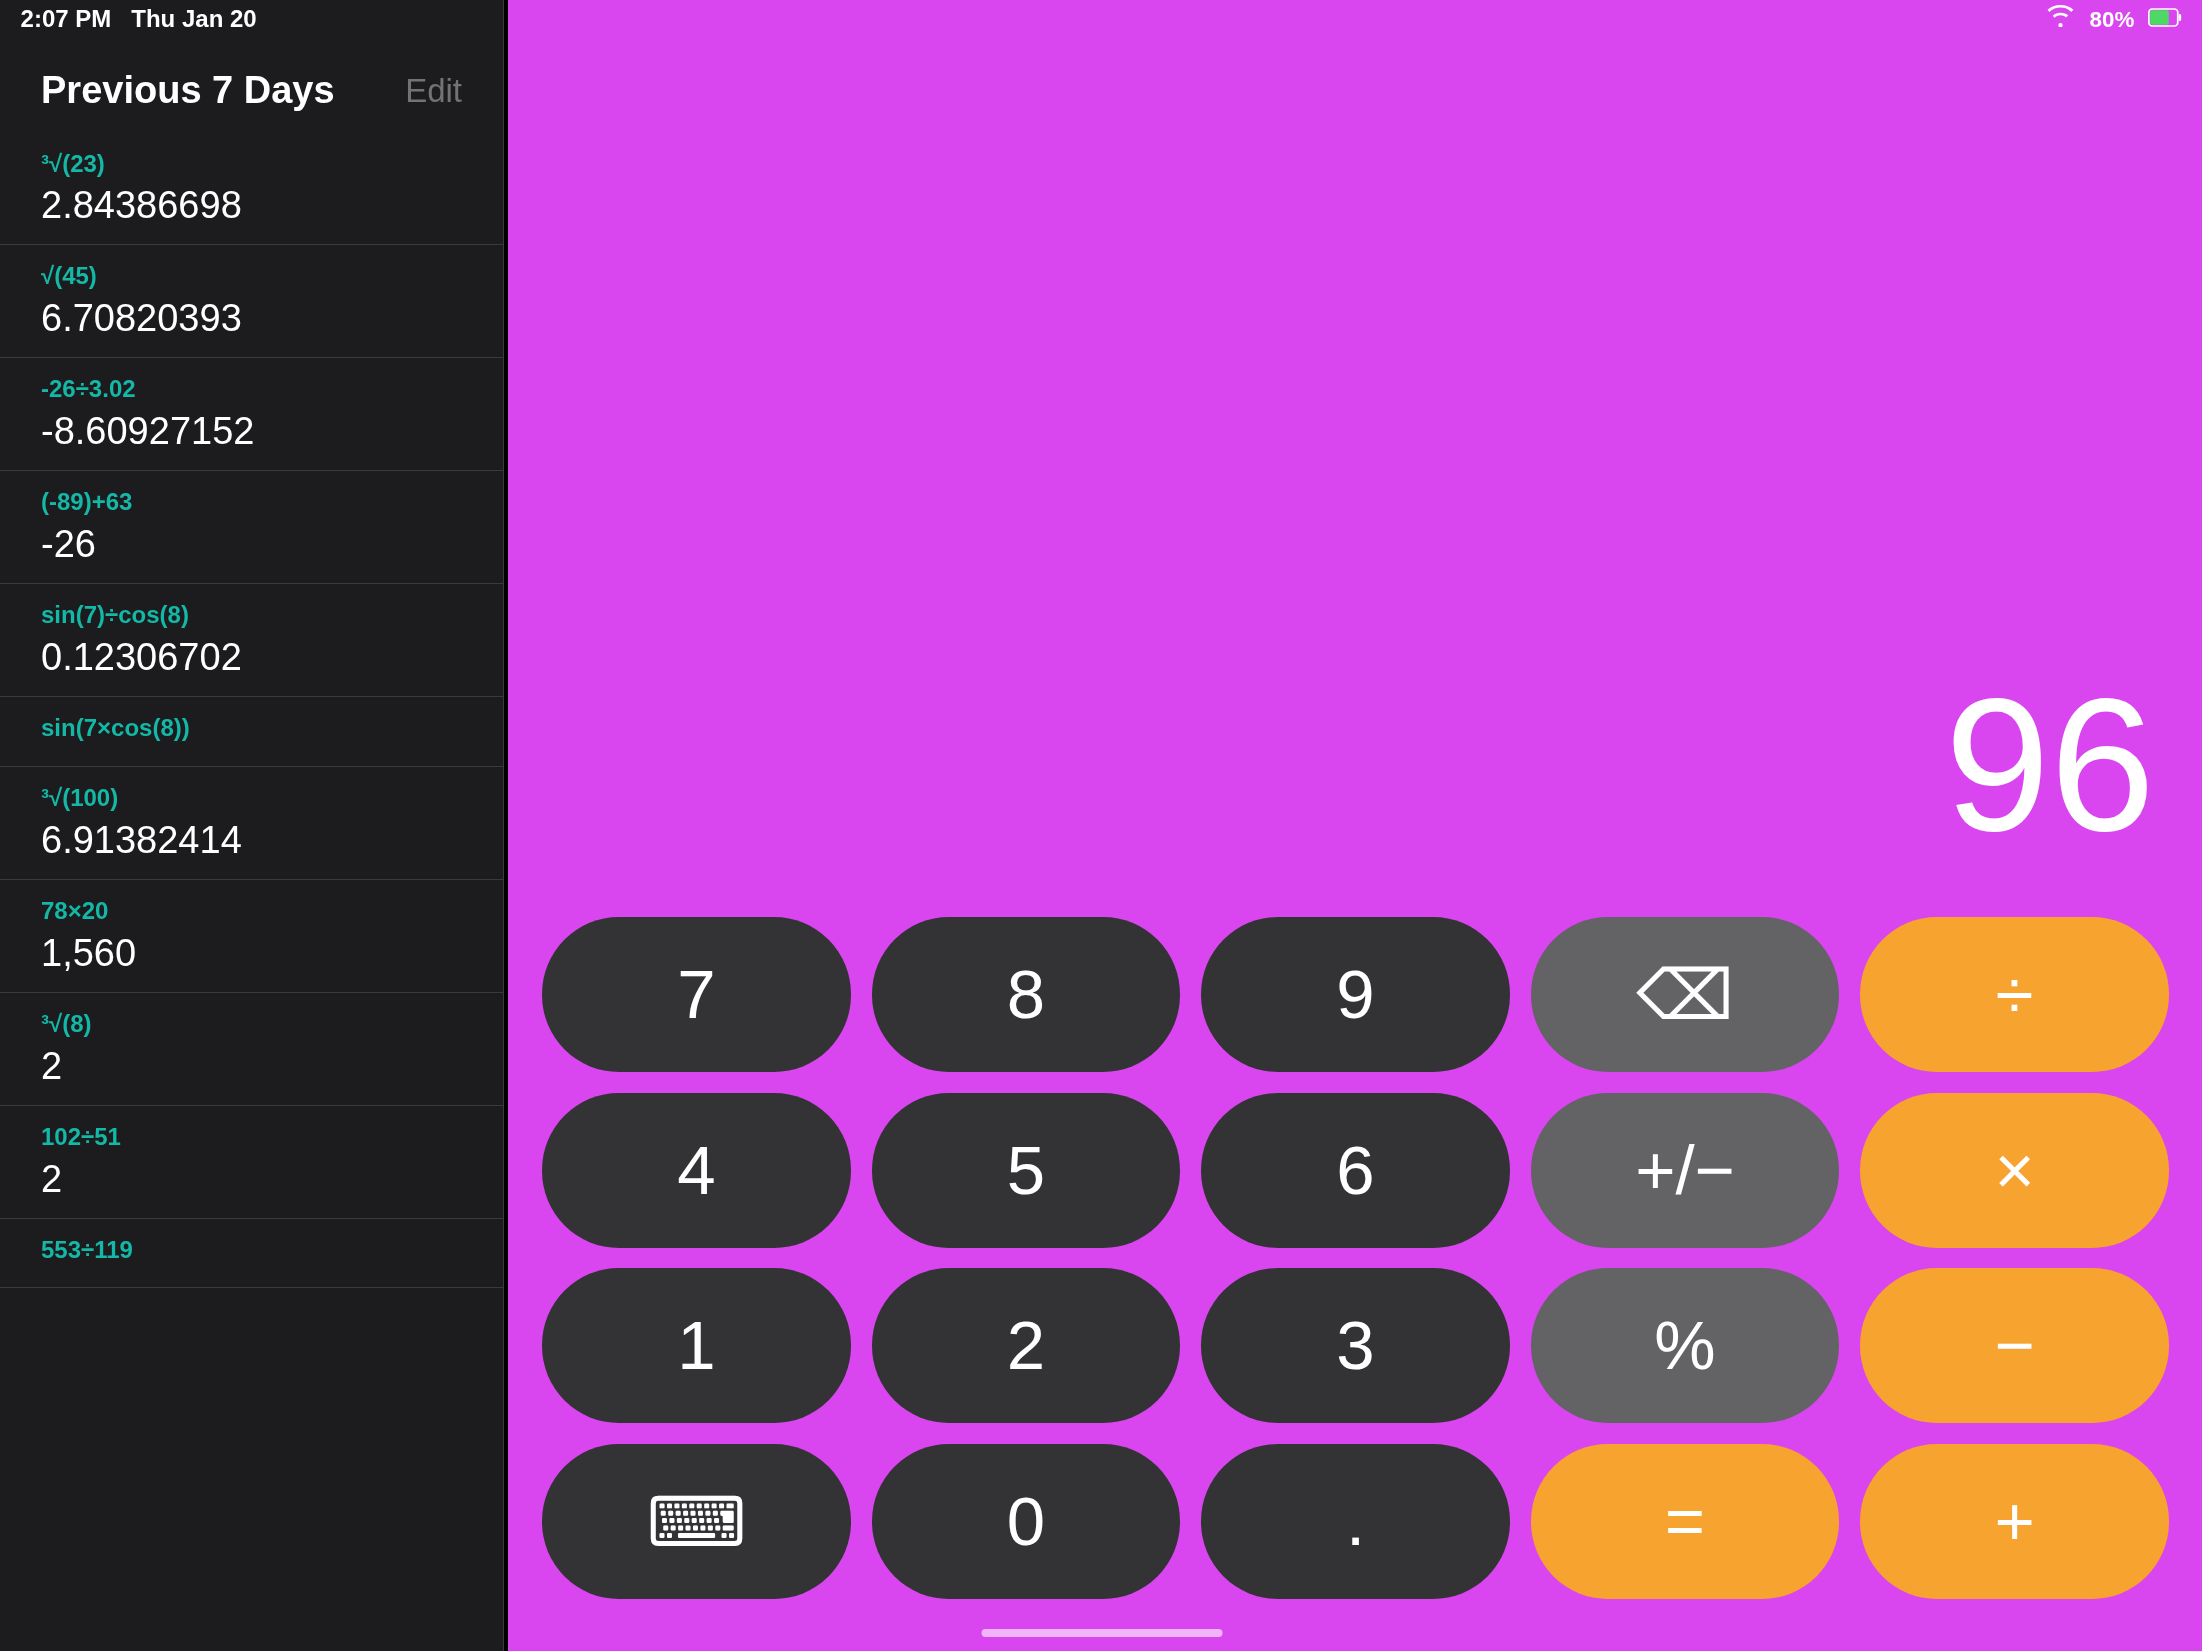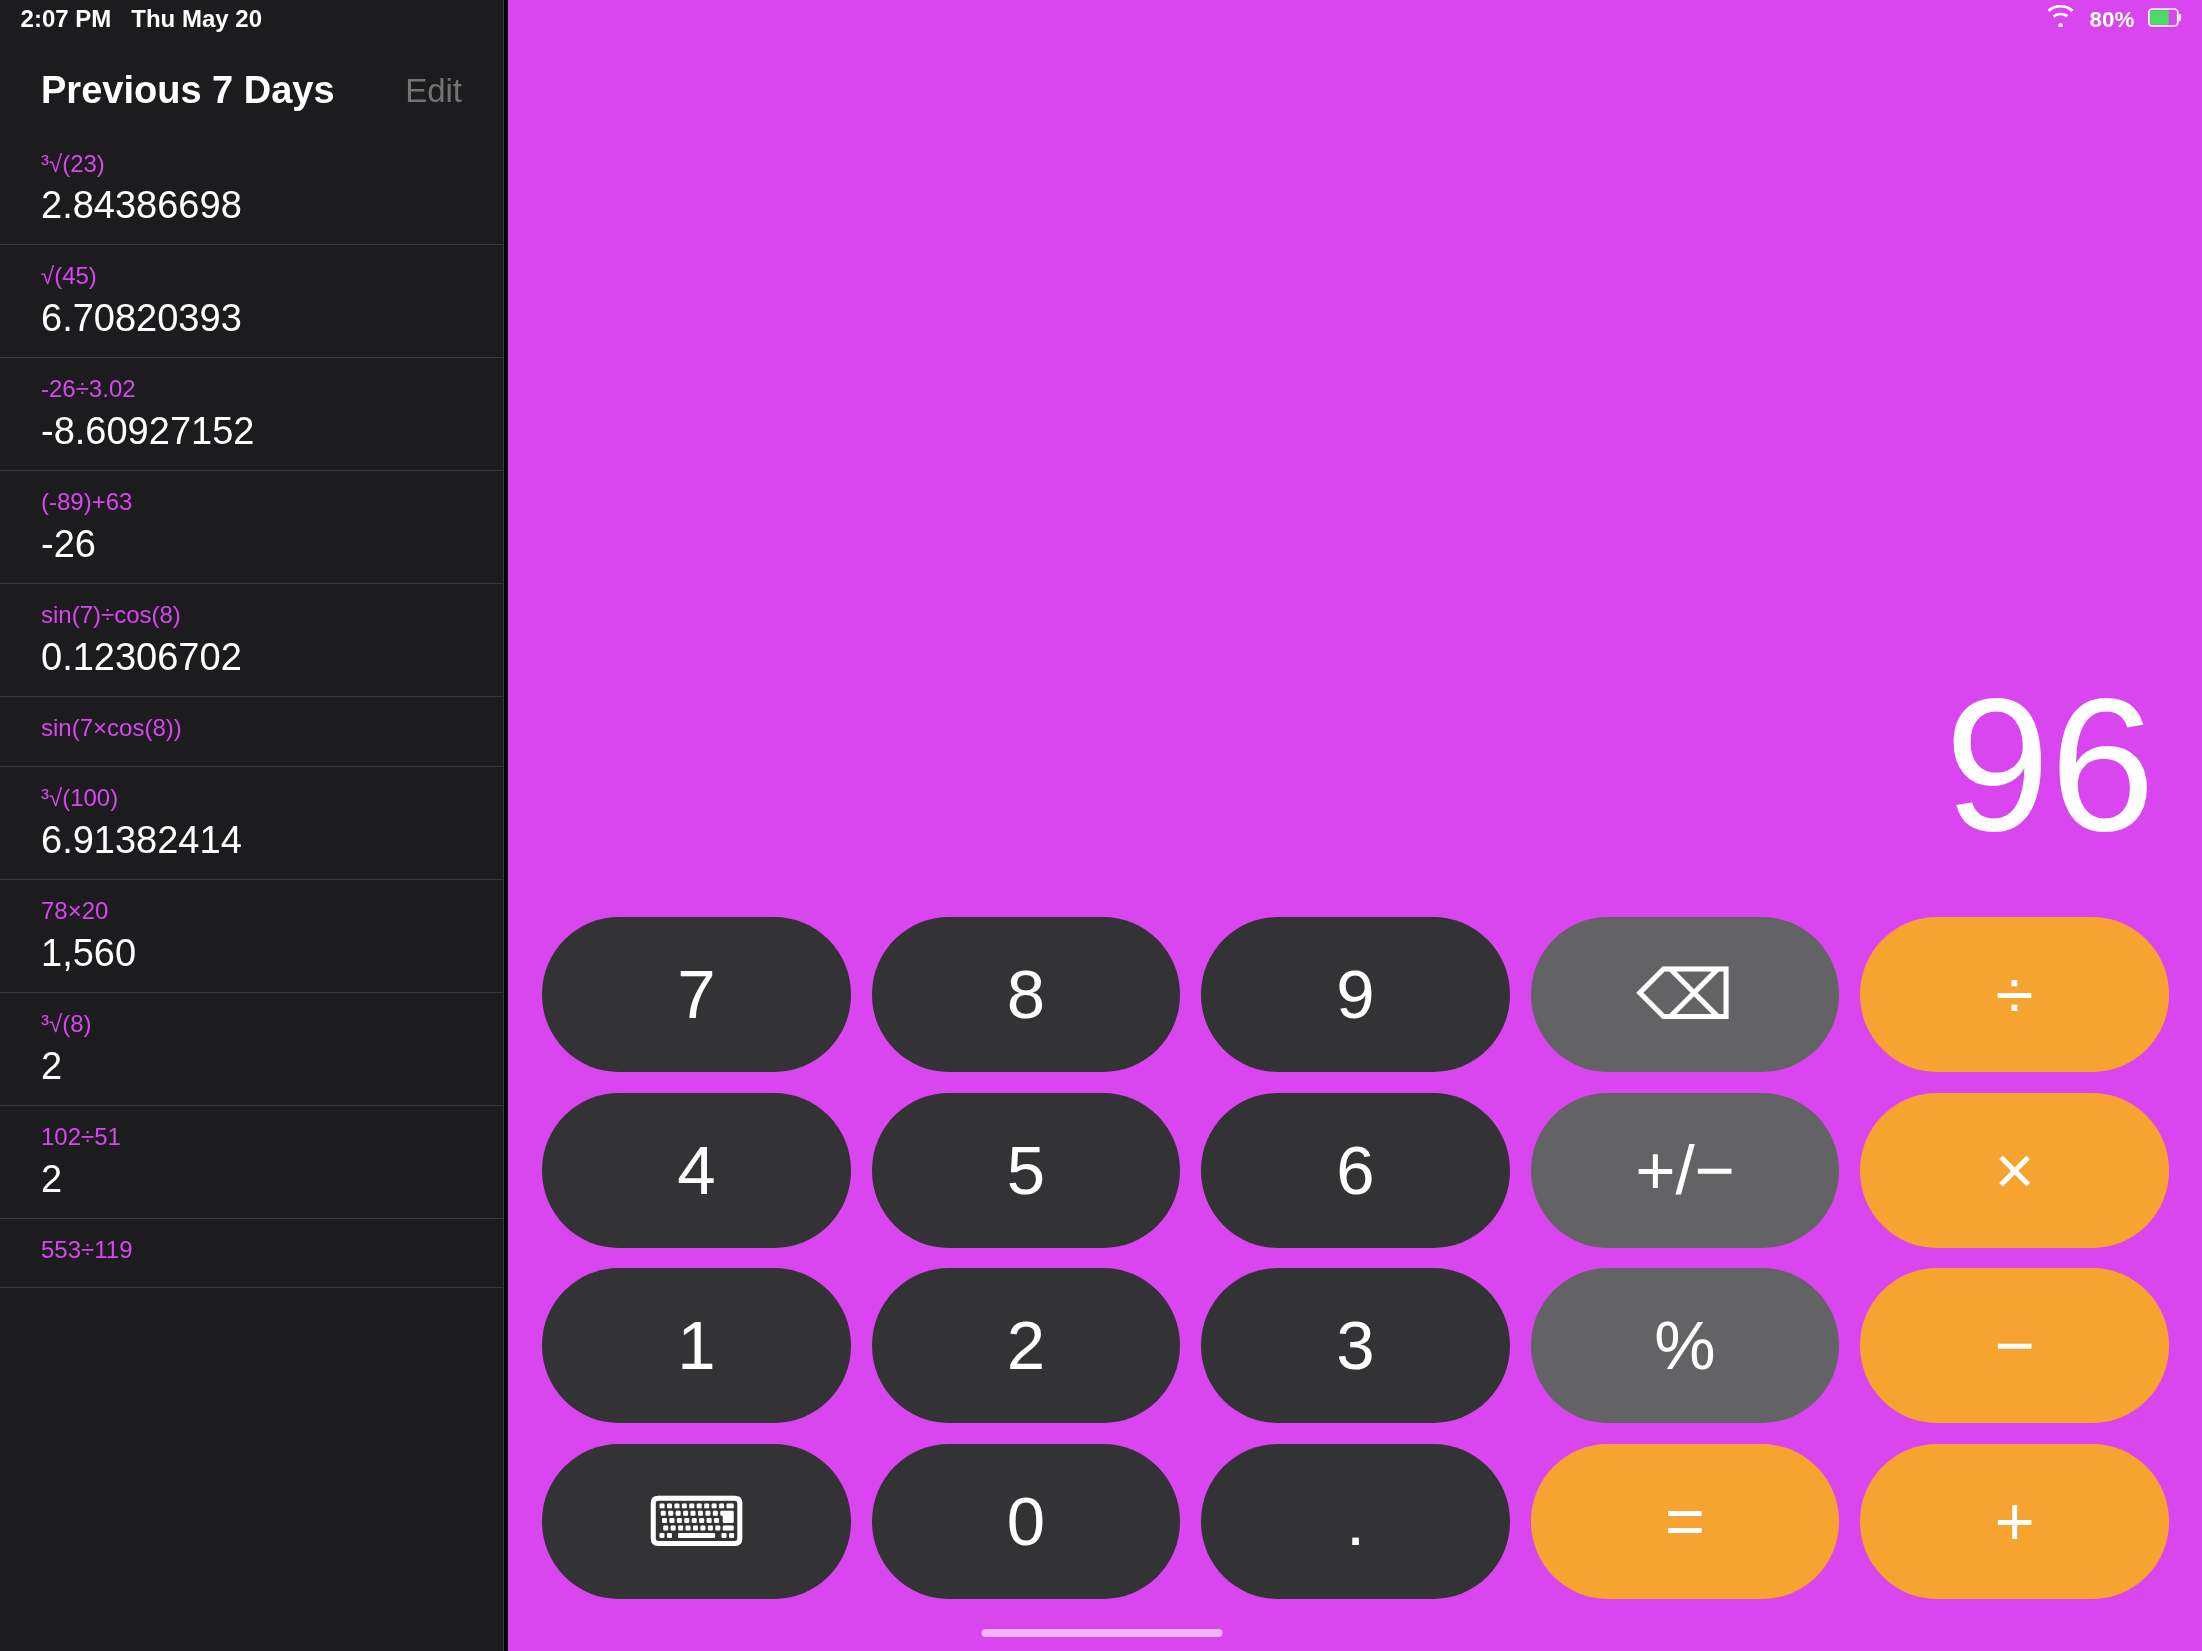--- a/index.html
+++ b/index.html
@@ -67,22 +67,23 @@
       overflow-y: auto;
     }
 
     .history-item {
       padding: 17px 41px;
       border-bottom: 0.9px solid #3a3a3c;
     }
 
     .history-expression {
       font-size: 24px;
-      color: #d946ef;
+      color: #14b8a6;
       margin-bottom: 6.9px;
+      font-weight: bold;
     }
 
     .history-result {
       font-size: 38px;
       color: #fff;
       font-weight: 400;
     }
 
     
     .top-bar {
@@ -182,21 +183,21 @@
       border-radius: 4.3px;
       opacity: 0.6;
     }
   </style>
 </head>
 <body>
 
 <div class="status-bar">
   <div class="status-left">
     <span>2:07 PM</span>
-    <span>Thu May 20</span>
+    <span>Thu Jan 20</span>
   </div>
   <div class="status-right">
     <span>
       <svg width="31" height="22.4" viewBox="0 0 36 26" fill="white">
         <path d="M18 21a2.5 2.5 0 1 1 0 5 2.5 2.5 0 0 1 0-5zm-6.5-6.5c1.7-1.7 4-2.7 6.5-2.7s4.8 1 6.5 2.7l2.5-2.5C24.8 10.3 21.6 9 18 9s-6.8 1.3-9 3.5l2.5 2.5zm-6.5-6.5C8.8 4.7 13.1 3 18 3s9.2 1.7 12.5 5l2.5-2.5C29.3 1.9 24 0 18 0S6.7 1.9 3 5.5L5 8z"></path>
       </svg>
     </span>
     <span>80%</span>
     <span>
       <svg width="34" height="19" viewBox="0 0 40 22" fill="none">

